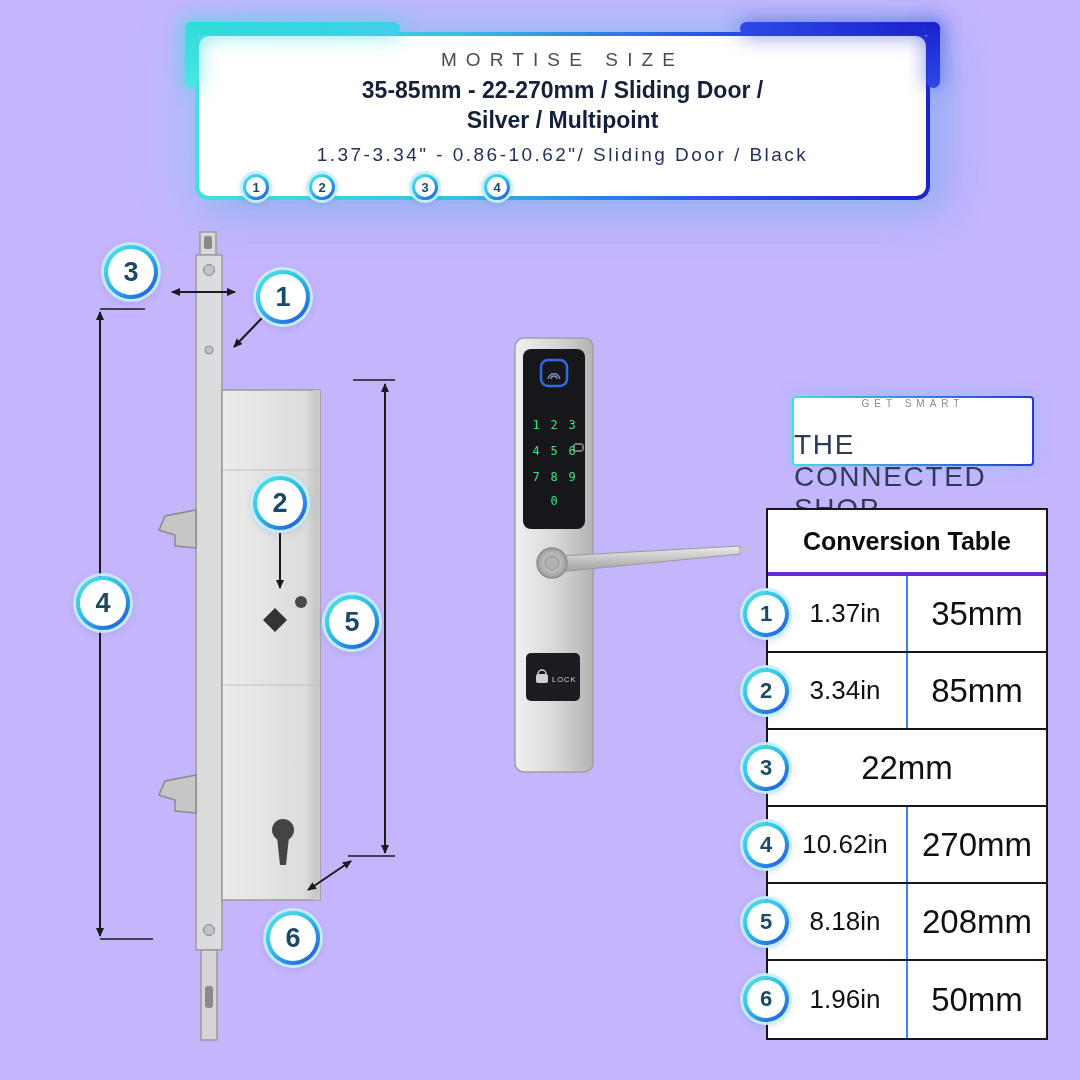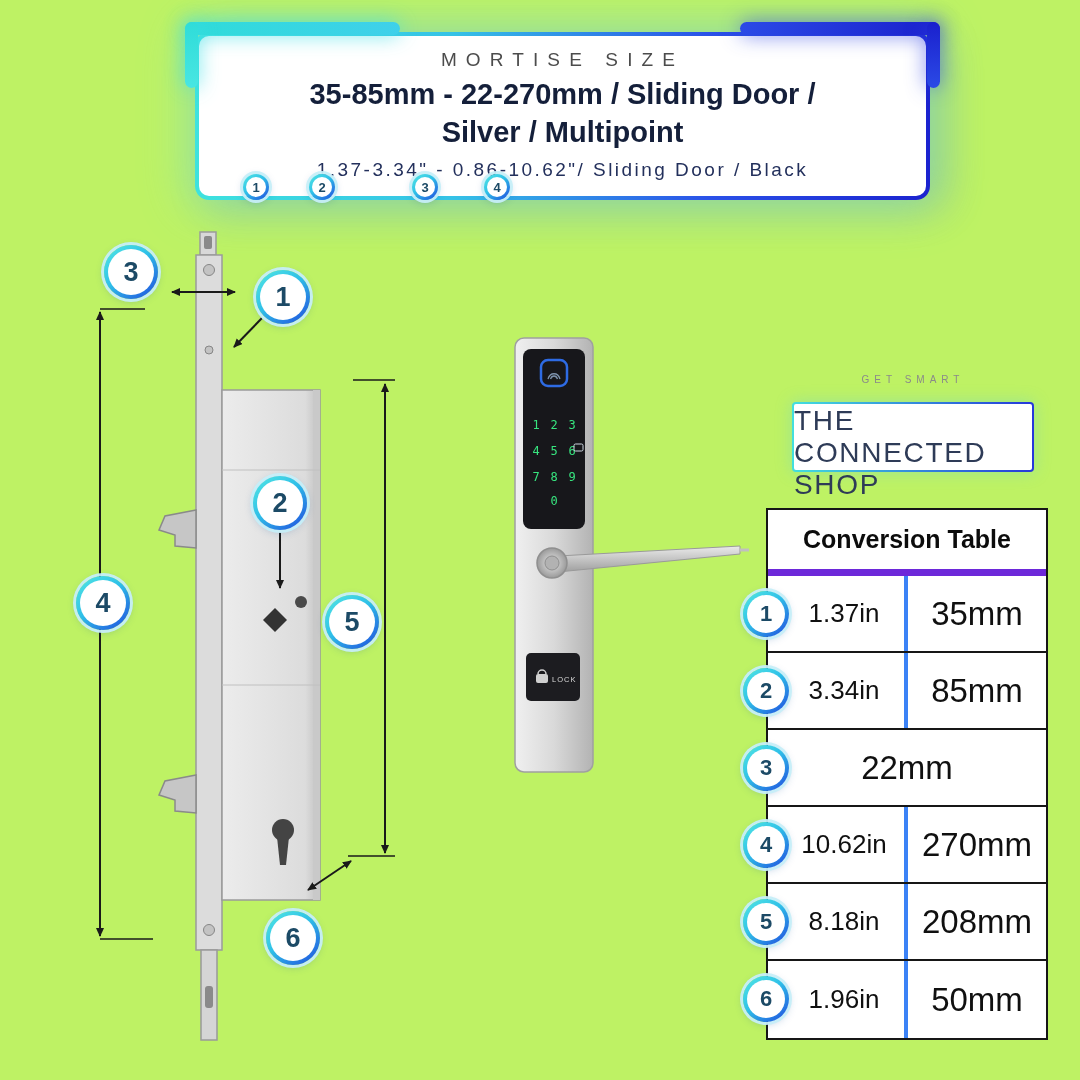--- a/index.html
+++ b/index.html
@@ -1,32 +1,32 @@
 <!DOCTYPE html>
 <html><head>
 <meta charset="utf-8">
 <style>
   html,body{margin:0;padding:0;background:#fff;}
-  .canvas{position:relative;width:1080px;height:1080px;background:#bef264;overflow:hidden;
+  .canvas{position:relative;width:1080px;height:1080px;background:#c4b5fd;overflow:hidden;
           font-family:"Liberation Sans",sans-serif;}
 
   
   .hero{position:absolute;left:195px;top:32px;width:735px;height:168px;}
   .hero-frame{position:absolute;inset:0;border-radius:14px;padding:4px;box-sizing:border-box;
       background:linear-gradient(90deg,#3ee2de 0%,#35c2e6 35%,#2a51e8 70%,#1b23cf 100%);
       box-shadow:0 0 45px 10px rgba(110,225,235,.38), 14px 8px 40px rgba(45,70,225,.22);}
   .hero-inner{width:100%;height:100%;background:#fff;border-radius:10px;box-sizing:border-box;
       display:flex;flex-direction:column;align-items:center;padding-top:13px;}
   .accent{position:absolute;border-radius:8px;}
   .acc-tl-h{left:-10px;top:-10px;width:215px;height:13px;background:linear-gradient(90deg,#2fdcd9,#3fd0ea);box-shadow:0 0 20px rgba(62,224,230,.8);}
   .acc-tl-v{left:-10px;top:-10px;width:13px;height:66px;background:linear-gradient(180deg,#2fdcd9,#48e6e2);box-shadow:0 0 20px rgba(62,224,230,.8);}
   .acc-tr-h{right:-10px;top:-10px;width:200px;height:13px;background:linear-gradient(90deg,#2b4ae6,#1a20cd);box-shadow:0 0 20px rgba(50,70,230,.7);}
   .acc-tr-v{right:-10px;top:-10px;width:13px;height:66px;background:linear-gradient(180deg,#1a20cd,#2b4ae6);box-shadow:0 0 20px rgba(50,70,230,.7);}
   .eyebrow{font-size:19px;letter-spacing:.48em;color:#4c4c4c;font-weight:500;}
-  .title{font-size:29px;font-weight:bold;color:#141f3a;text-align:center;line-height:1.3;margin-top:5px;}
+  .title{font-size:23px;font-weight:bold;color:#141f3a;text-align:center;line-height:1.3;margin-top:5px;}
   .subtitle{font-size:19px;letter-spacing:.13em;color:#23305c;margin-top:8px;font-weight:500;}
 
   
   .badge{border-radius:50%;box-sizing:border-box;
       background:linear-gradient(140deg,#53e8e3 0%,#2fc0e8 45%,#1f49df 100%);
       box-shadow:0 0 0 3px rgba(198,238,248,.95),0 2px 8px rgba(30,90,160,.28);
       display:flex;align-items:center;justify-content:center;}
   .badge-inner{background:#fff;border-radius:50%;width:100%;height:100%;
       display:flex;align-items:center;justify-content:center;color:#1c4a66;font-weight:bold;}
   .badge-sm{width:26px;height:26px;padding:3px;position:absolute;}
@@ -34,32 +34,32 @@
   .badge-lg{width:54px;height:54px;padding:4px;position:absolute;}
   .badge-lg .badge-inner{font-size:27px;}
   .badge-md{width:46px;height:46px;padding:4px;}
   .badge-md .badge-inner{font-size:22px;}
 
   
   .brand{position:absolute;left:792px;top:396px;width:238px;height:66px;border-radius:4px;
       border:2px solid transparent;
       background:linear-gradient(#fff,#fff) padding-box,linear-gradient(90deg,#43dfdd,#2637da) border-box;
       box-shadow:0 0 16px rgba(90,205,240,.35);
-      display:flex;flex-direction:column;align-items:center;justify-content:center;gap:20px;margin-top:6px;}
+      display:flex;flex-direction:column;align-items:center;justify-content:flex-start;gap:20px;}
   .brand-tagline{font-size:10px;letter-spacing:.5em;color:#8a8a8a;}
   .brand-name{font-size:28px;letter-spacing:.06em;color:#2e3b57;font-weight:500;}
 
   
   .ct{position:absolute;left:766px;top:508px;width:278px;border:2px solid #161616;background:#fff;}
   .ct *{box-sizing:border-box;}
-  .ct-header{height:66px;border-bottom:7px solid #6d28d9;display:flex;align-items:center;justify-content:center;
+  .ct-header{height:66px;border-bottom:4px solid #6d28d9;display:flex;align-items:center;justify-content:center;
       font-size:25px;font-weight:bold;color:#0c0c0c;}
   .ct-row{position:relative;height:77px;display:flex;border-bottom:2px solid #161616;}
   .ct-row:last-child{border-bottom:none;}
-  .ct-inch{width:140px;border-right:4px solid #3b82f6;display:flex;align-items:center;justify-content:center;
+  .ct-inch{width:140px;border-right:2px solid #3b82f6;display:flex;align-items:center;justify-content:center;
       font-size:26px;color:#101010;padding-left:16px;}
   .ct-mm{flex:1;display:flex;align-items:center;justify-content:center;font-size:33px;color:#101010;}
   .ct-badge{position:absolute;left:-25px;top:15px;}
 
   .abs{position:absolute;}
 </style>
 </head>
 <body>
 
 <div class="canvas">

